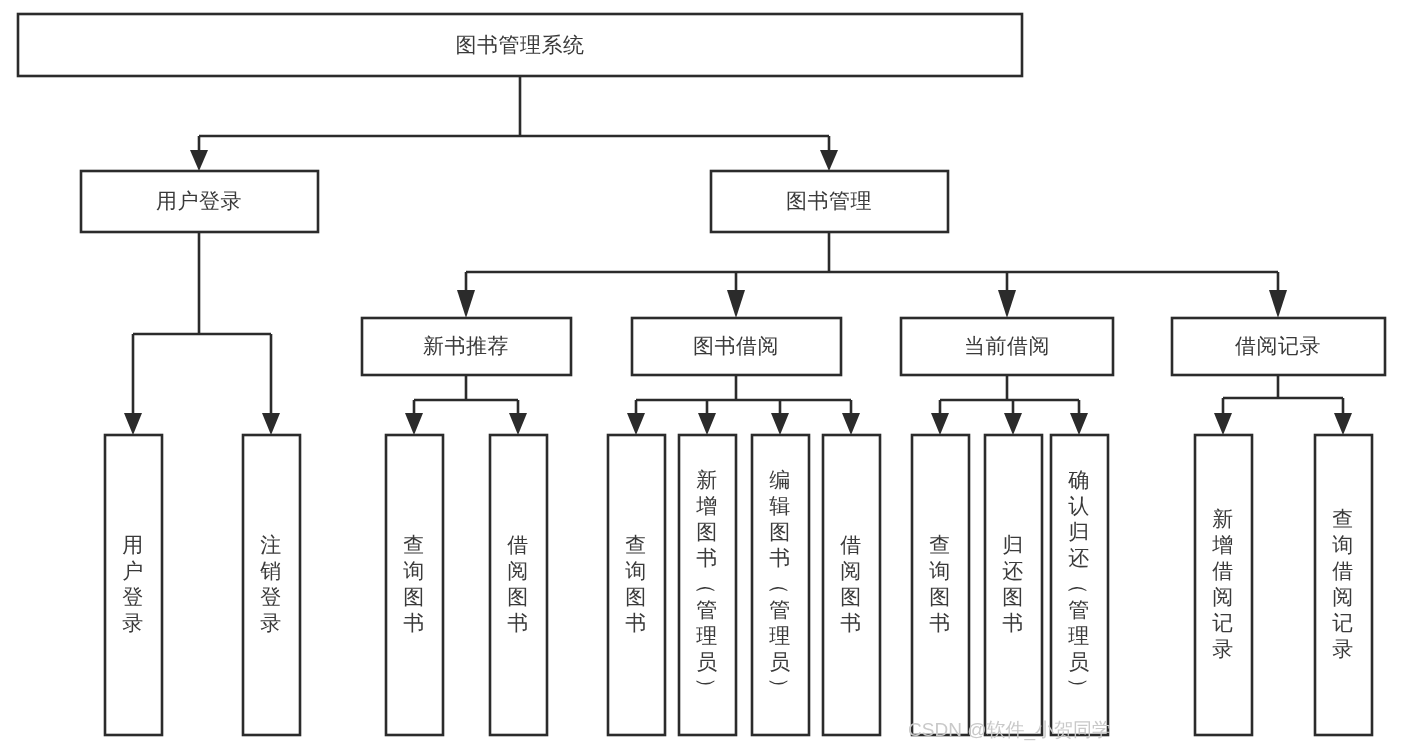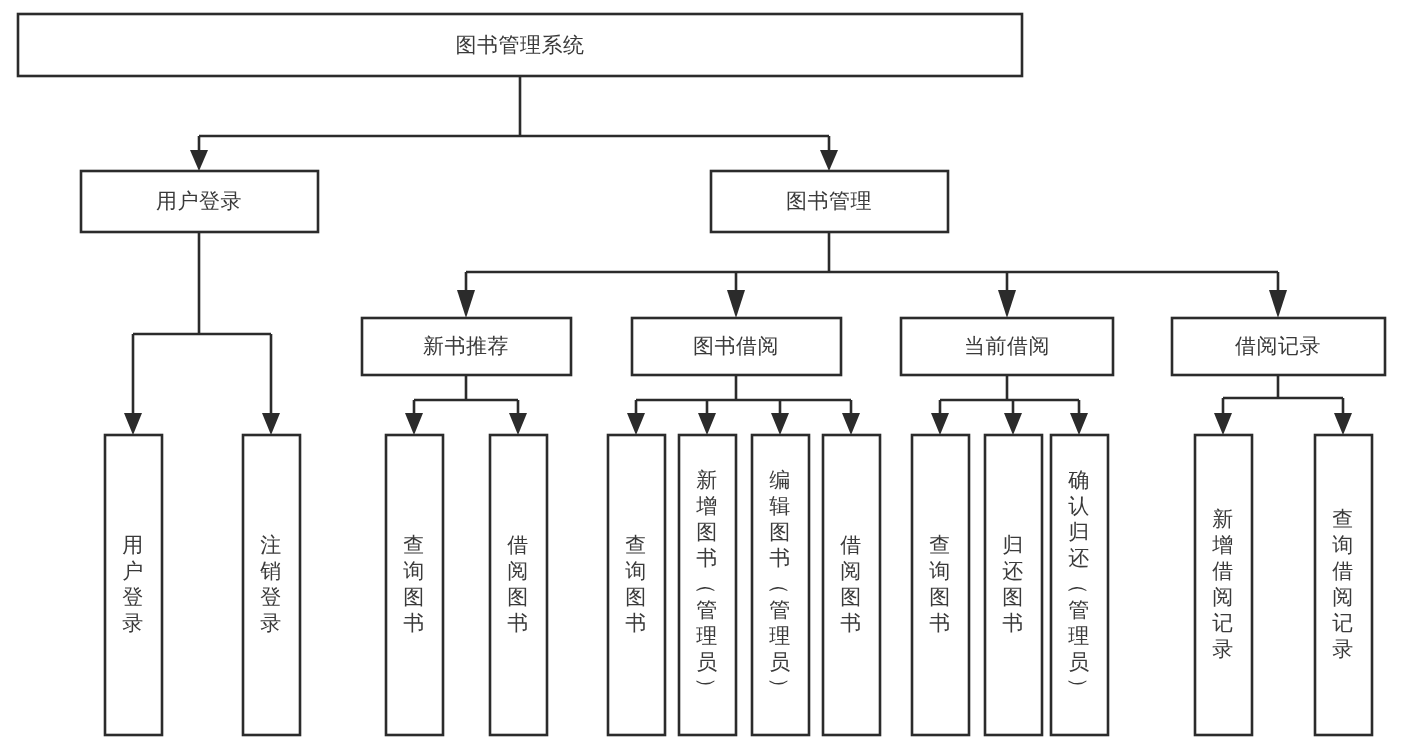--- a/index.html
+++ b/index.html
@@ -297,13 +297,14 @@
     <text class="node-label-vertical" x="1343" y="526" text-anchor="middle">查</text>
         <text class="node-label-vertical" x="1343" y="552" text-anchor="middle">询</text>
         <text class="node-label-vertical" x="1343" y="578" text-anchor="middle">借</text>
         <text class="node-label-vertical" x="1343" y="604" text-anchor="middle">阅</text>
         <text class="node-label-vertical" x="1343" y="630" text-anchor="middle">记</text>
         <text class="node-label-vertical" x="1343" y="656" text-anchor="middle">录</text>
       </g>
 
   </svg>
 
+  <div class="watermark-text">CSDN @软件_小贺同学</div>
 </div>
 
 </body></html>

